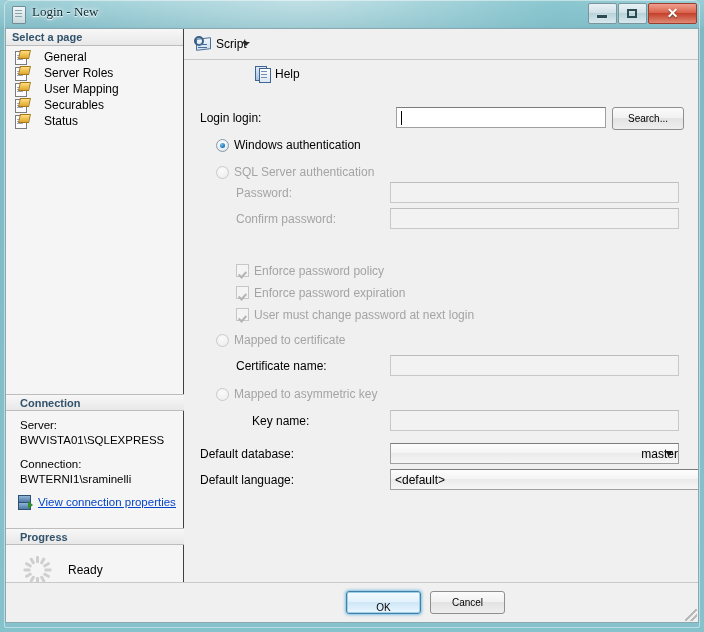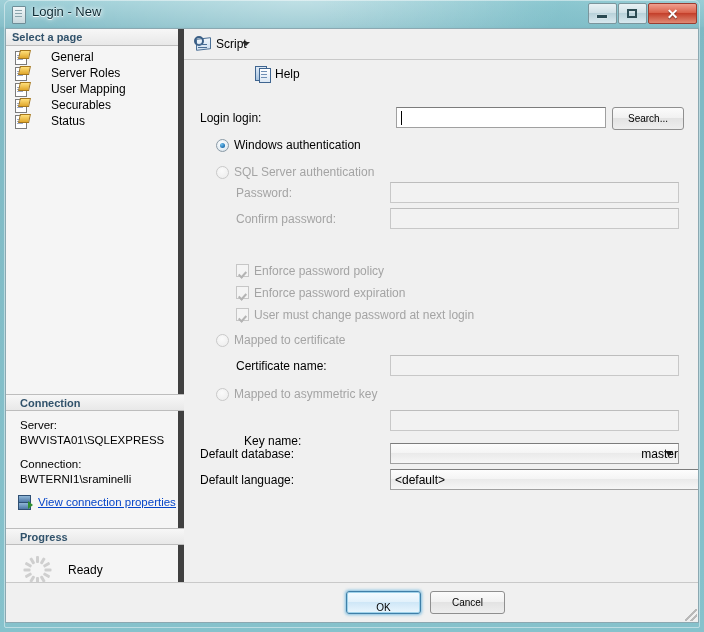--- a/index.html
+++ b/index.html
@@ -24,21 +24,21 @@
   }
   .frame-inner-border {
     position: absolute; left: 4px; right: 4px; top: 0px; bottom: 4px;
     border: 1px solid rgba(255,255,255,.45);
     border-radius: 6px 6px 2px 2px;
     pointer-events: none;
   }
 
   
   .titlebar {
-    position: absolute; left: 0; top: 0; width: 704px; height: 16px;
+    position: absolute; left: 0; top: 0; width: 704px; height: 16px; font-family: Liberation Serif, serif;
   }
   .title-icon {
     position: absolute; left: 12px; top: 6px; width: 12px; height: 16px;
     background: linear-gradient(180deg,#f2f7f9,#c9d9de);
     border: 1px solid #6e8d97; border-radius: 1px;
   }
   .title-icon::after {
     content: ""; position: absolute; left: 2px; top: 3px;
     width: 7px; height: 1px; background: #8aa4ac;
     box-shadow: 0 3px 0 #8aa4ac, 0 6px 0 #8aa4ac;
@@ -83,34 +83,34 @@
     background: #f0f0f0;
     border: 1px solid #8ba8b1;
     box-sizing: border-box;
     overflow: hidden;
   }
 
   
   .left-pane {
     position: absolute; left: 0; top: 0; width: 178px; height: 100%;
     background: #f5f5f5;
-    border-right: 6px solid #404040;
+    border-right: 1px solid #404040;
     box-sizing: border-box;
   }
   .pane-header {
     height: 17px;
     background: linear-gradient(180deg,#f7f7f7 0%,#e8e8e8 100%);
     border-bottom: 1px solid #bdbdbd;
     font-size: 11px; font-weight: bold; color: #31526b;
     padding: 2px 0 0 6px; box-sizing: border-box;
     white-space: nowrap;
   }
   .page-list { padding: 3px 0 0 0; }
   .page-item {
-    display: flex; align-items: center; gap: 22px;
+    display: flex; align-items: center; gap: 15px;
     height: 16px; padding-left: 9px;
     font-size: 12px; color: #000;
     white-space: nowrap;
   }
   .pg-icon {
     position: relative; width: 14px; height: 14px; flex: 0 0 14px;
   }
   .pg-icon .sheet {
     position: absolute; left: 0; top: 1px; width: 10px; height: 12px;
     background: #ffffff; border: 1px solid #7b7b7b;
@@ -523,21 +523,21 @@
         </div>
         <div class="txtbox disabled" style="left:206px; top:296px; width:289px;">
           <span></span>
         </div>
 
         <div class="radio disabled" style="left:32px; top:329px;"></div>
         <div class="lbl-dim" style="left:50px; top:328px;">
           <span>Mapped to asymmetric key</span>
         </div>
 
-        <div class="lbl-static" style="left:60px; top:355px;margin-top:20px;">
+        <div class="lbl-static" style="left:68px; top:355px;">
           <span>Key name:</span>
         </div>
         <div class="txtbox disabled" style="left:206px; top:351px; width:289px;">
           <span></span>
         </div>
 
         <div class="lbl-static" style="left:16px; top:388px;">
           <span>Default database:</span>
         </div>
         <div class="combo" style="left:206px; top:384px; width:289px;justify-content:flex-end;">

